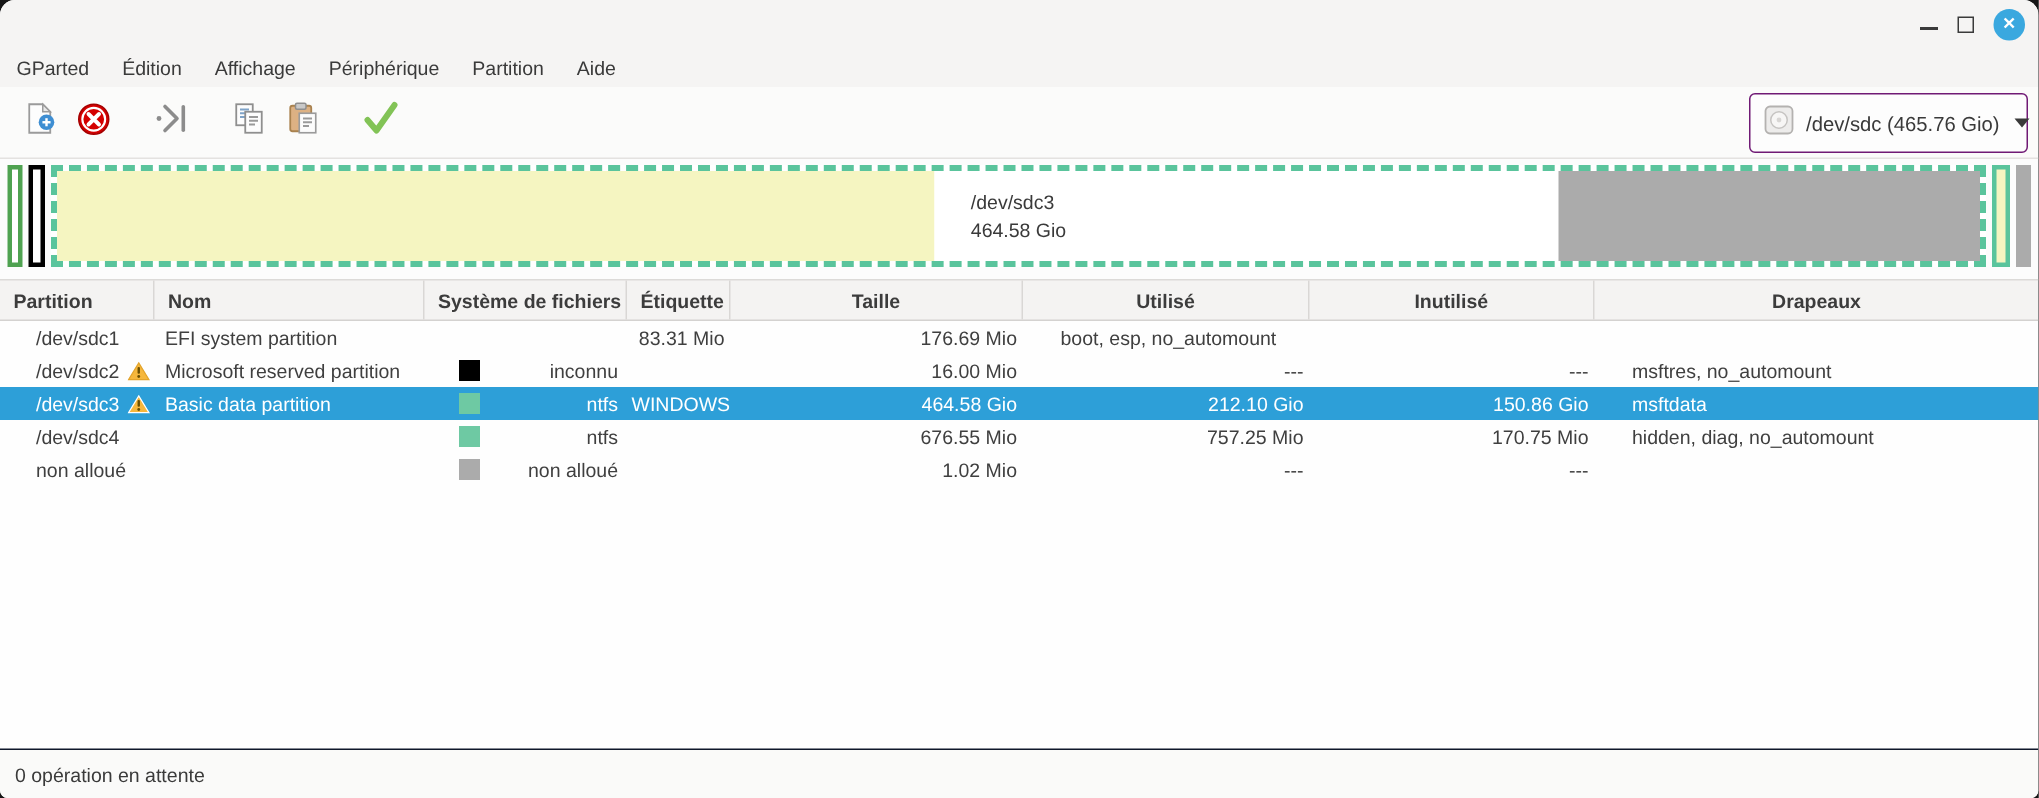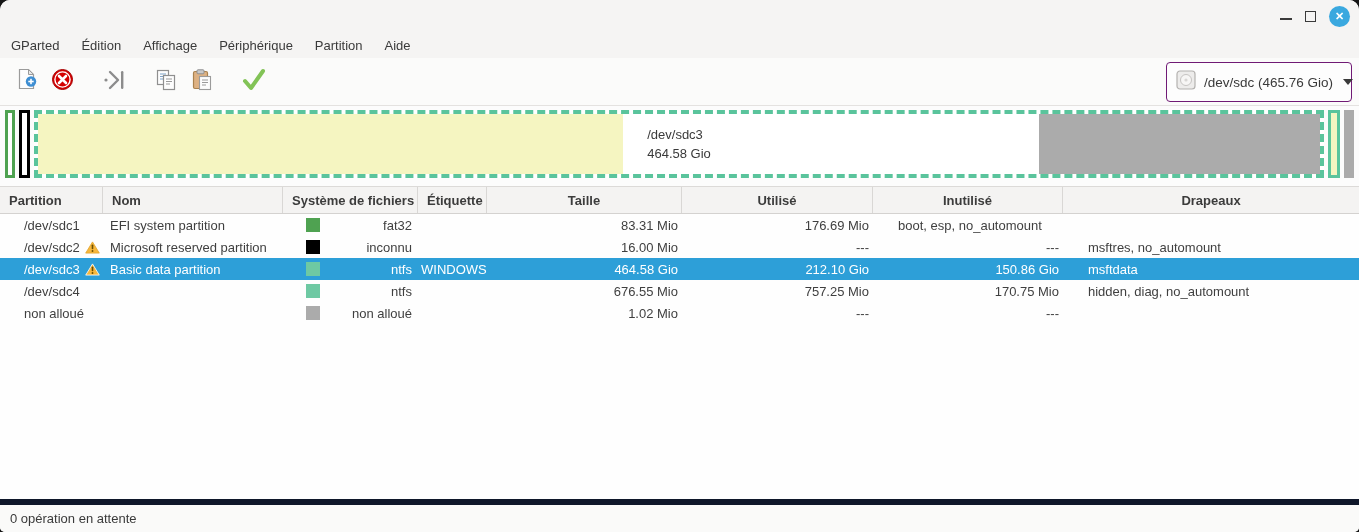--- a/index.html
+++ b/index.html
@@ -50,21 +50,21 @@
   .c-nom { padding-left:7px; white-space:nowrap; overflow:hidden; }
   .c-fs { display:flex; align-items:center; height:100%; }
   .fs-box { width:14px; height:14px; margin-left:23px; flex:none; }
   .fs-name { margin-left:auto; padding-right:6px; }
   .c-label { padding-left:3px; }
   .c-num { text-align:right; padding-right:4px; }
   .c-flags { padding-left:5px; white-space:nowrap;margin-left:20px; }
   .table-filler { flex:1 1 auto; background:#FEFEFE; }
 
   
-  .statusbar { height:33px; flex:none; background:#FAFAF9; border-top:6px solid #0f172a; display:flex; align-items:center; padding-left:10px; font-size:13px; color:#3a3a3a; }
+  .statusbar { height:33px; flex:none; background:#FAFAF9; border-top:1px solid #0f172a; display:flex; align-items:center; padding-left:10px; font-size:13px; color:#3a3a3a; }
 </style>
 </head>
 <body>
 
 <div class="window">
 
   <div class="titlebar">
     <div class="win-controls">
       <div class="wc-min"></div>
       <div class="wc-max"></div>
@@ -181,24 +181,20 @@
     <div class="th th-center">Drapeaux</div>
   </div>
 
   <div class="tbody">
 
     <div class="trow grid-cols">
       <div class="c-partition">
           <span>/dev/sdc1</span>
         </div>
       <div class="c-nom">EFI system partition</div>
-      <div class="c-fs">
-        <span class="fs-box" style="background: rgb(79, 162, 81);"></span>
-        <span class="fs-name">fat32</span>
-      </div>
       <div class="c-label"></div>
       <div class="c-num">83.31 Mio</div>
       <div class="c-num">176.69 Mio</div>
       <div class="c-flags">boot, esp, no_automount</div>
     </div>
 
     <div class="trow grid-cols">
       <div class="c-partition">
         <span>/dev/sdc2</span>
         <span class="warn-icon">

